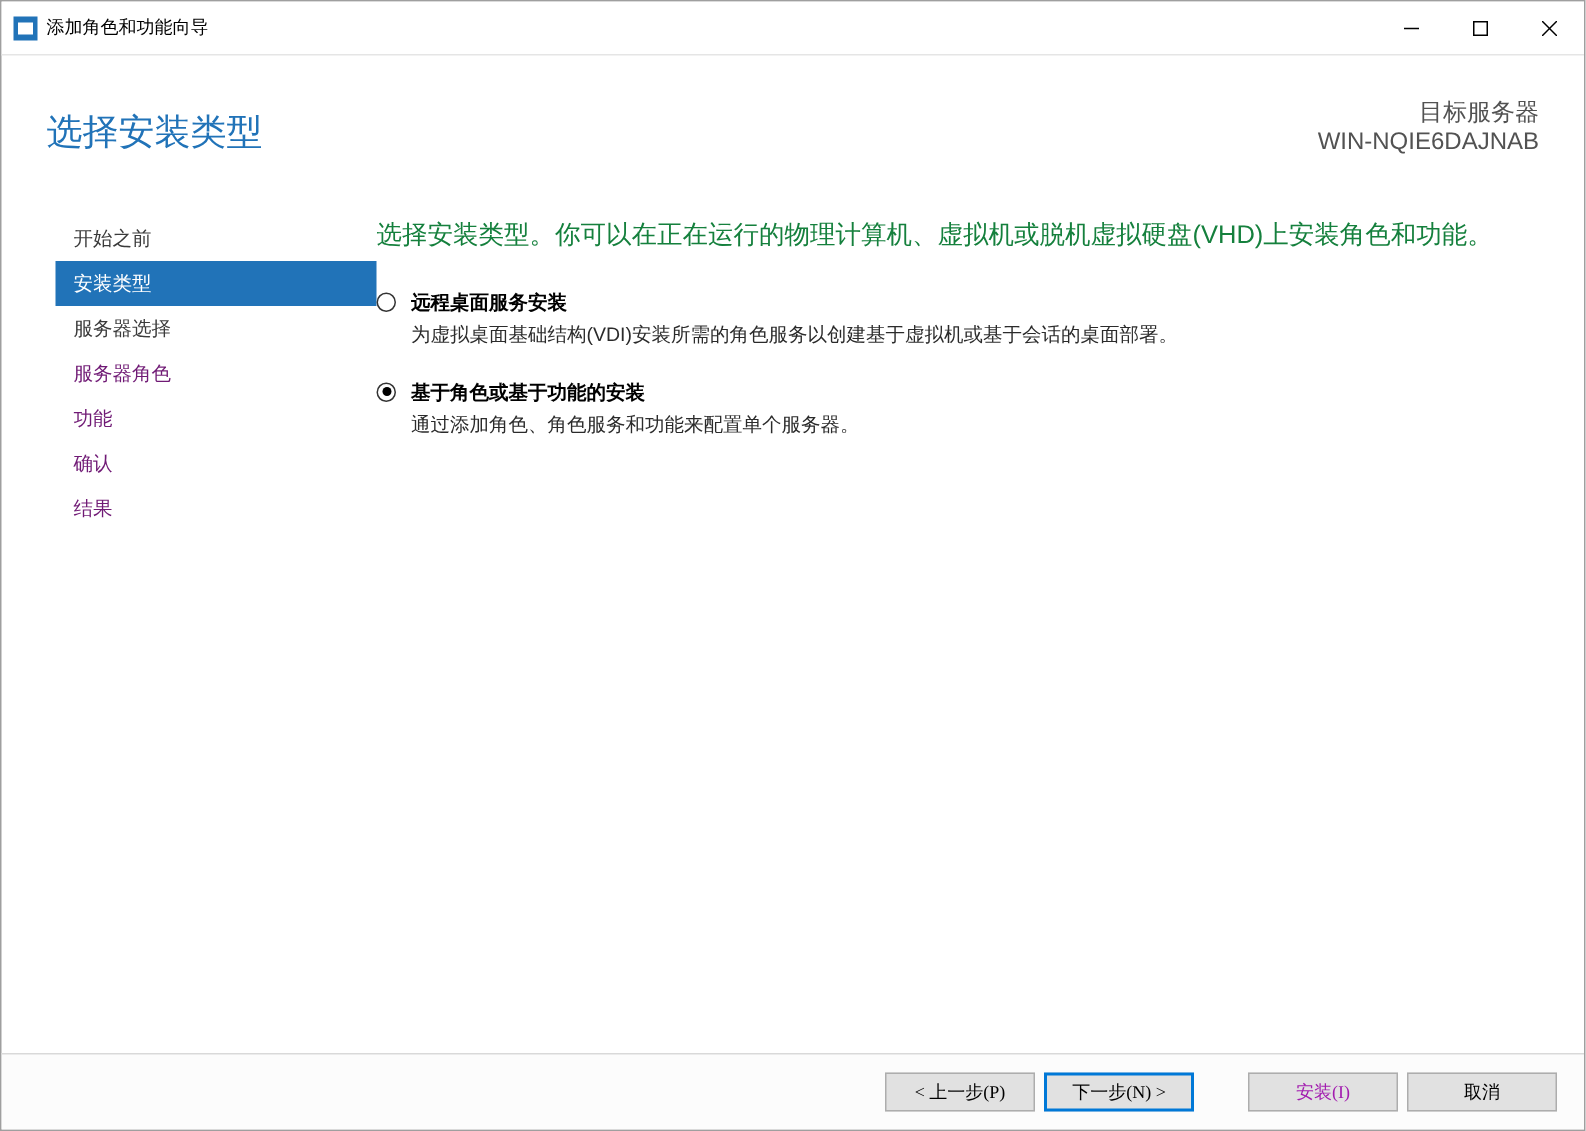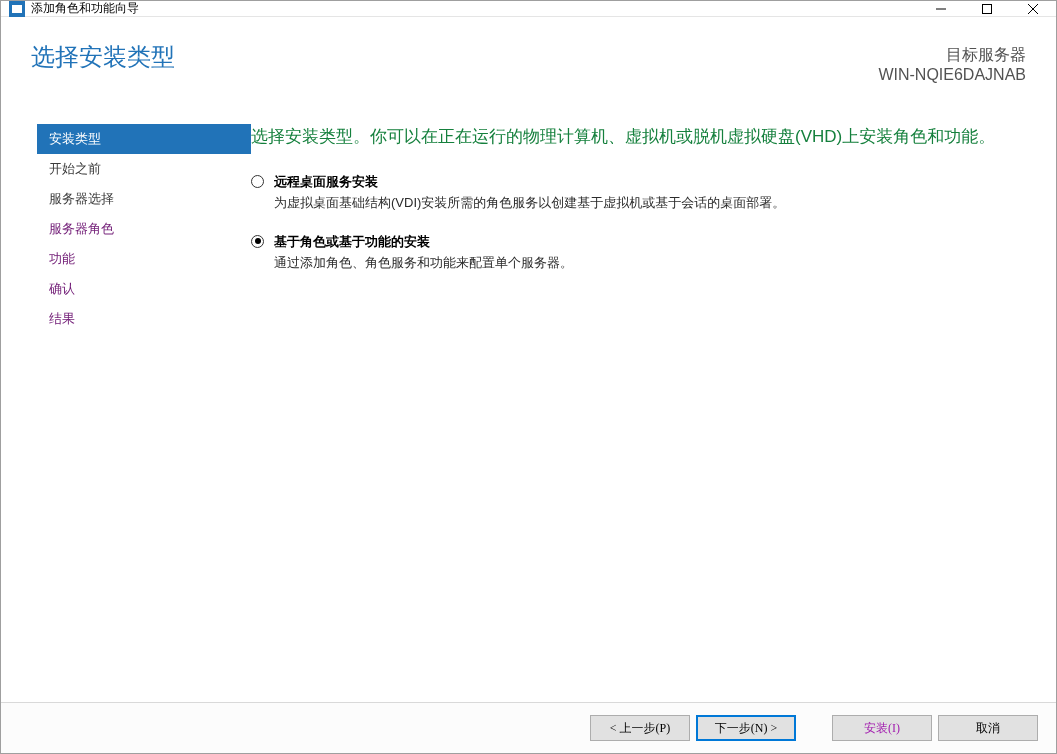--- a/index.html
+++ b/index.html
@@ -12,21 +12,21 @@
       font-size: 12px;
       background: #fff;
       width: 1057px;
       height: 754px;
       overflow: hidden;
       border: 1px solid #9f9f9f;
       display: flex;
       flex-direction: column;
     }
     .titlebar {
-      height: 16px;
+      height: 36px;
       display: flex;
       align-items: center;
       background: #fff;
       border-bottom: 1px solid #e5e5e5;
     }
     .titlebar .app-icon {
       width: 16px;
       height: 16px;
       margin-left: 8px;
       margin-right: 6px;
@@ -61,21 +61,21 @@
     .titlebar .ctrl svg {
       width: 10px;
       height: 10px;
       stroke: #000;
       fill: none;
       stroke-width: 1;
     }
     .header {
       padding: 24px 30px 10px 30px;
       display: flex;
-      align-items: flex-start;
+      align-items: flex-end;
       justify-content: space-between;
     }
     .header .page-title {
       font-size: 24px;
       font-weight: 300;
       color: #2173b8;
     }
     .header .target {
       text-align: right;
       font-size: 16px;
@@ -221,22 +221,22 @@
 <div class="header">
   <div class="page-title">选择安装类型</div>
   <div class="target">
     <div>目标服务器</div>
     <div>WIN-NQIE6DAJNAB</div>
   </div>
 </div>
 
 <div class="body">
   <div class="sidebar">
+    <div class="step">开始之前</div>
     <div class="step selected">安装类型</div>
-    <div class="step">开始之前</div>
     <div class="step">服务器选择</div>
     <div class="step disabled">服务器角色</div>
     <div class="step disabled">功能</div>
     <div class="step disabled">确认</div>
     <div class="step disabled">结果</div>
   </div>
   <div class="content">
     <div class="intro">选择安装类型。你可以在正在运行的物理计算机、虚拟机或脱机虚拟硬盘(VHD)上安装角色和功能。</div>
     <div class="radio-group">
       <div class="radio-option">

